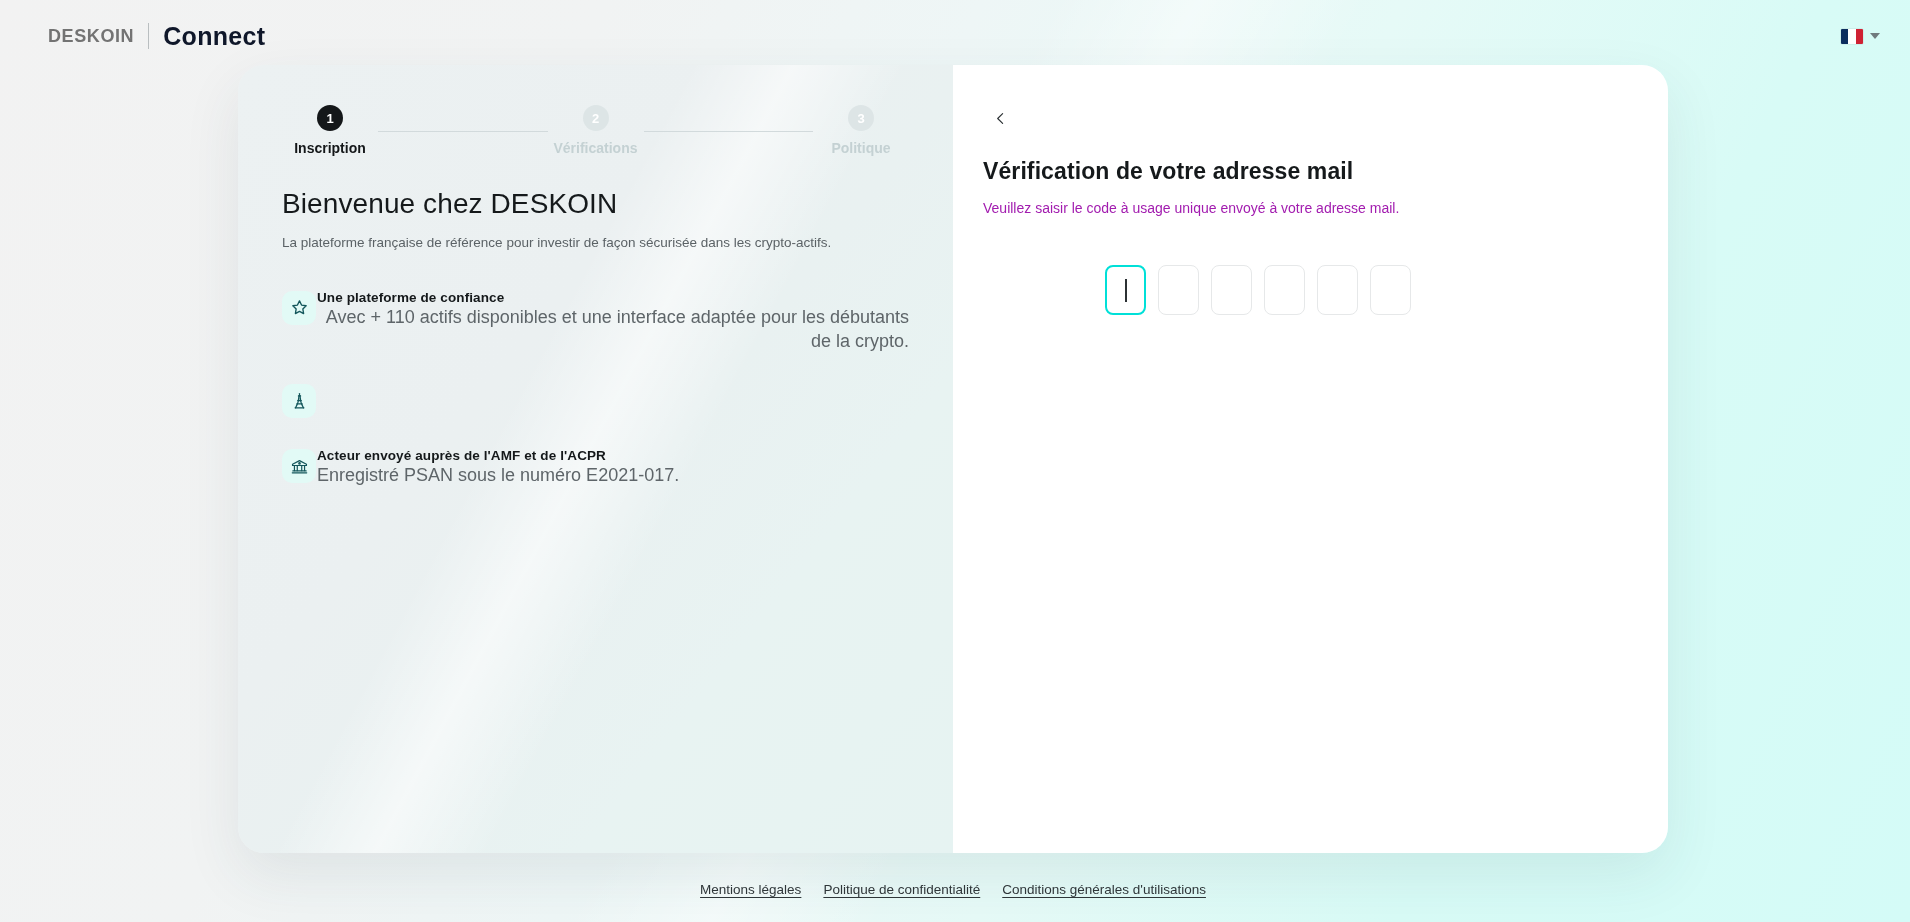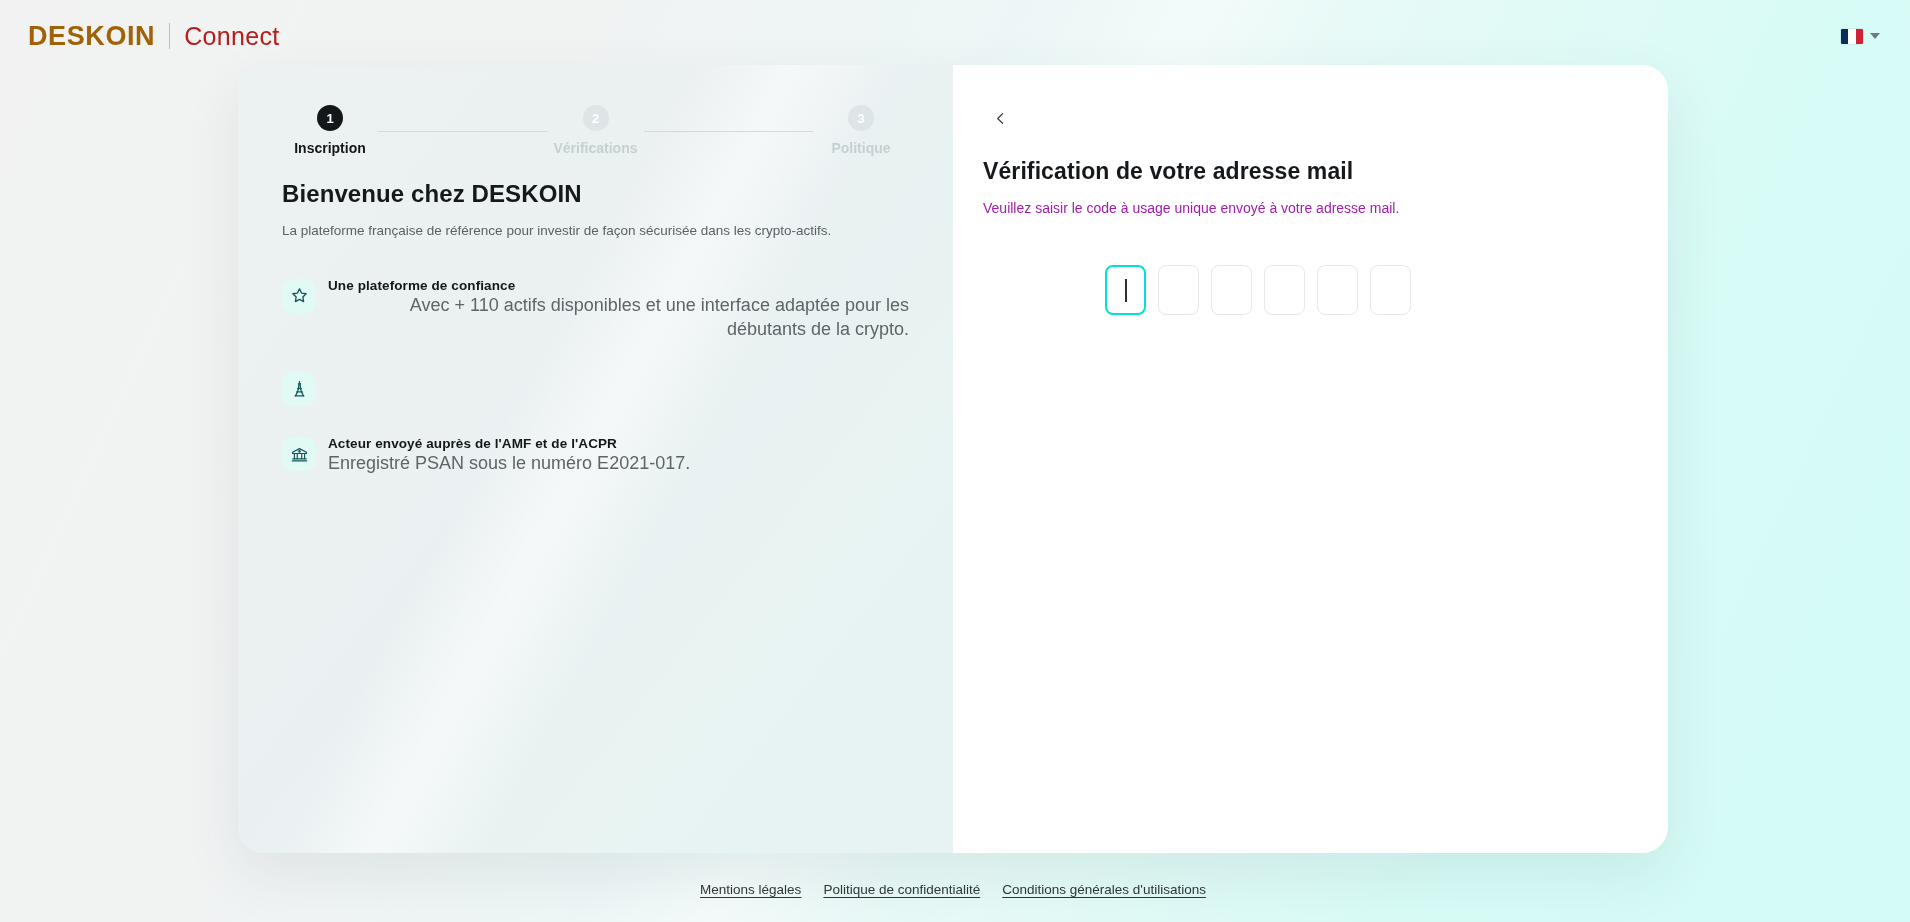--- a/index.html
+++ b/index.html
@@ -49,35 +49,36 @@
     padding: 0 26px 0 28px;
     z-index: 6;
   }
 
   .brand {
     display: flex;
     align-items: center;
     gap: 14px;
   }
   .brand-mark {
-    font-size: 27px;
+    font-size: 18px;
     font-weight: 700;
     letter-spacing: 0.6px;
-    color: #a16207;
+    color: #737373;
+    margin-left: 20px;
   }
   .brand-divider {
     width: 1px;
     height: 26px;
     background: #b9bec0;
   }
   .brand-sub {
     font-size: 25px;
-    font-weight: 400;
+    font-weight: 700;
     letter-spacing: 0.3px;
-    color: #b91c1c;
+    color: #0f172a;
   }
 
   #lang-select {
     margin-left: auto;
     display: flex;
     align-items: center;
     gap: 7px;
     cursor: pointer;
     padding: 6px 4px;
   }
@@ -192,39 +193,39 @@
   .step-connector {
     flex: 1;
     height: 1px;
     background: #d2dadc;
     margin-top: 26px;
     min-width: 40px;
   }
 
   
   #welcome-title {
-    margin-top: 24px;
-    font-size: 24px;
-    font-weight: 700;
+    margin-top: 32px;
+    font-size: 28px;
+    font-weight: 400;
     color: #15191b;
     letter-spacing: 0.1px;
   }
   #welcome-sub {
     margin-top: 14px;
     font-size: 13.5px;
     color: #5b6266;
     line-height: 1.4;
   }
 
   
   #features { margin-top: 36px; }
   .feature {
     display: flex;
     align-items: flex-start;
-    gap: 12px;
+    gap: 1px;
     margin-bottom: 29px;
   }
   .feature-icon {
     width: 34px;
     height: 34px;
     flex: 0 0 34px;
     border-radius: 10px;
     background: #e2faf6;
     display: flex;
     align-items: center;

